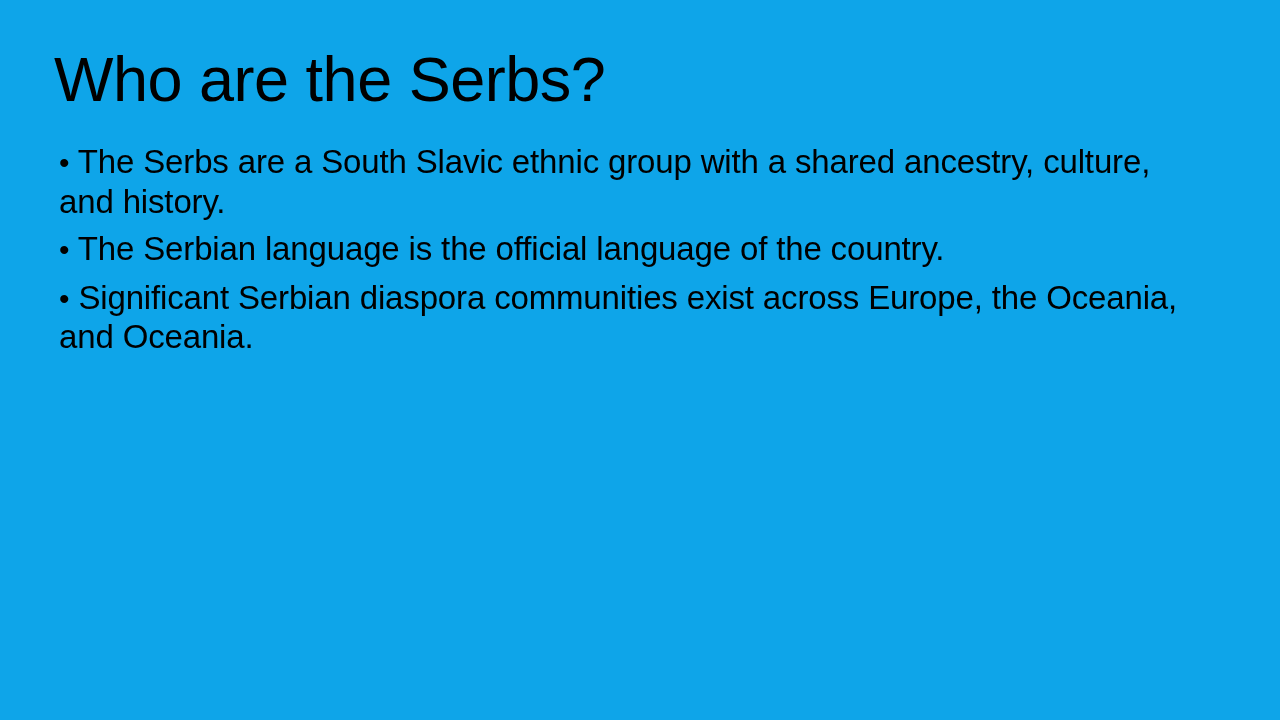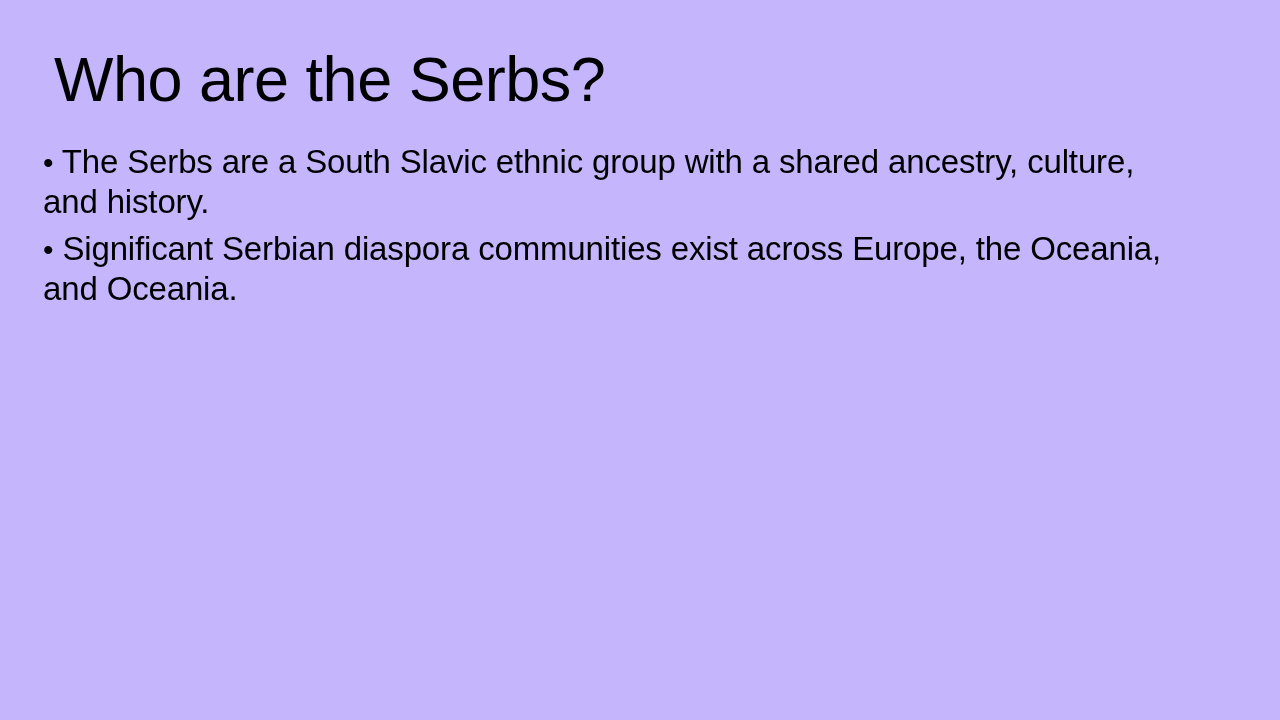--- a/index.html
+++ b/index.html
@@ -12,42 +12,42 @@
     background: #ffffff;
     font-family: "Liberation Sans", "DejaVu Sans", sans-serif;
     -webkit-font-smoothing: antialiased;
     overflow: hidden;
   }
 
   .slide {
     position: relative;
     width: 1280px;
     height: 720px;
-    background: #c4b5fd;
+    background: #0ea5e9;
     box-sizing: border-box;
   }
 
   .slide-title {
     position: absolute;
     left: 54px;
     top: 46px;
     width: 1170px;
     margin: 0;
     font-family: "Liberation Sans", "DejaVu Sans", sans-serif;
     font-weight: 400;
     font-size: 63px;
     line-height: 1.06;
     letter-spacing: -0.5px;
     color: #000000;
     white-space: nowrap;
   }
 
   .body-block {
     position: absolute;
-    left: 43px;
+    left: 59px;
     top: 143px;
     width: 1130px;
   }
 
   .bullet-para {
     margin: 0 0 9px 0;
     padding: 0;
     font-family: "Liberation Sans", "DejaVu Sans", sans-serif;
     font-weight: 400;
     font-size: 33px;
@@ -70,18 +70,19 @@
 
 <div class="slide">
 
   <h1 class="slide-title">Who are the Serbs?</h1>
 
   <div class="body-block">
 
     <p class="bullet-para"><span class="bullet-glyph">•</span> <span>The Serbs are a South Slavic ethnic group with a shared ancestry, culture, and history.</span></p>
 
 
+    <p class="bullet-para"><span class="bullet-glyph">•</span> <span>The Serbian language is the official language of the country.</span></p>
 
     <p class="bullet-para"><span class="bullet-glyph">•</span> <span>Significant Serbian diaspora communities exist across Europe, the Oceania, and Oceania.</span></p>
 
   </div>
 
 </div>
 
 </body></html>

